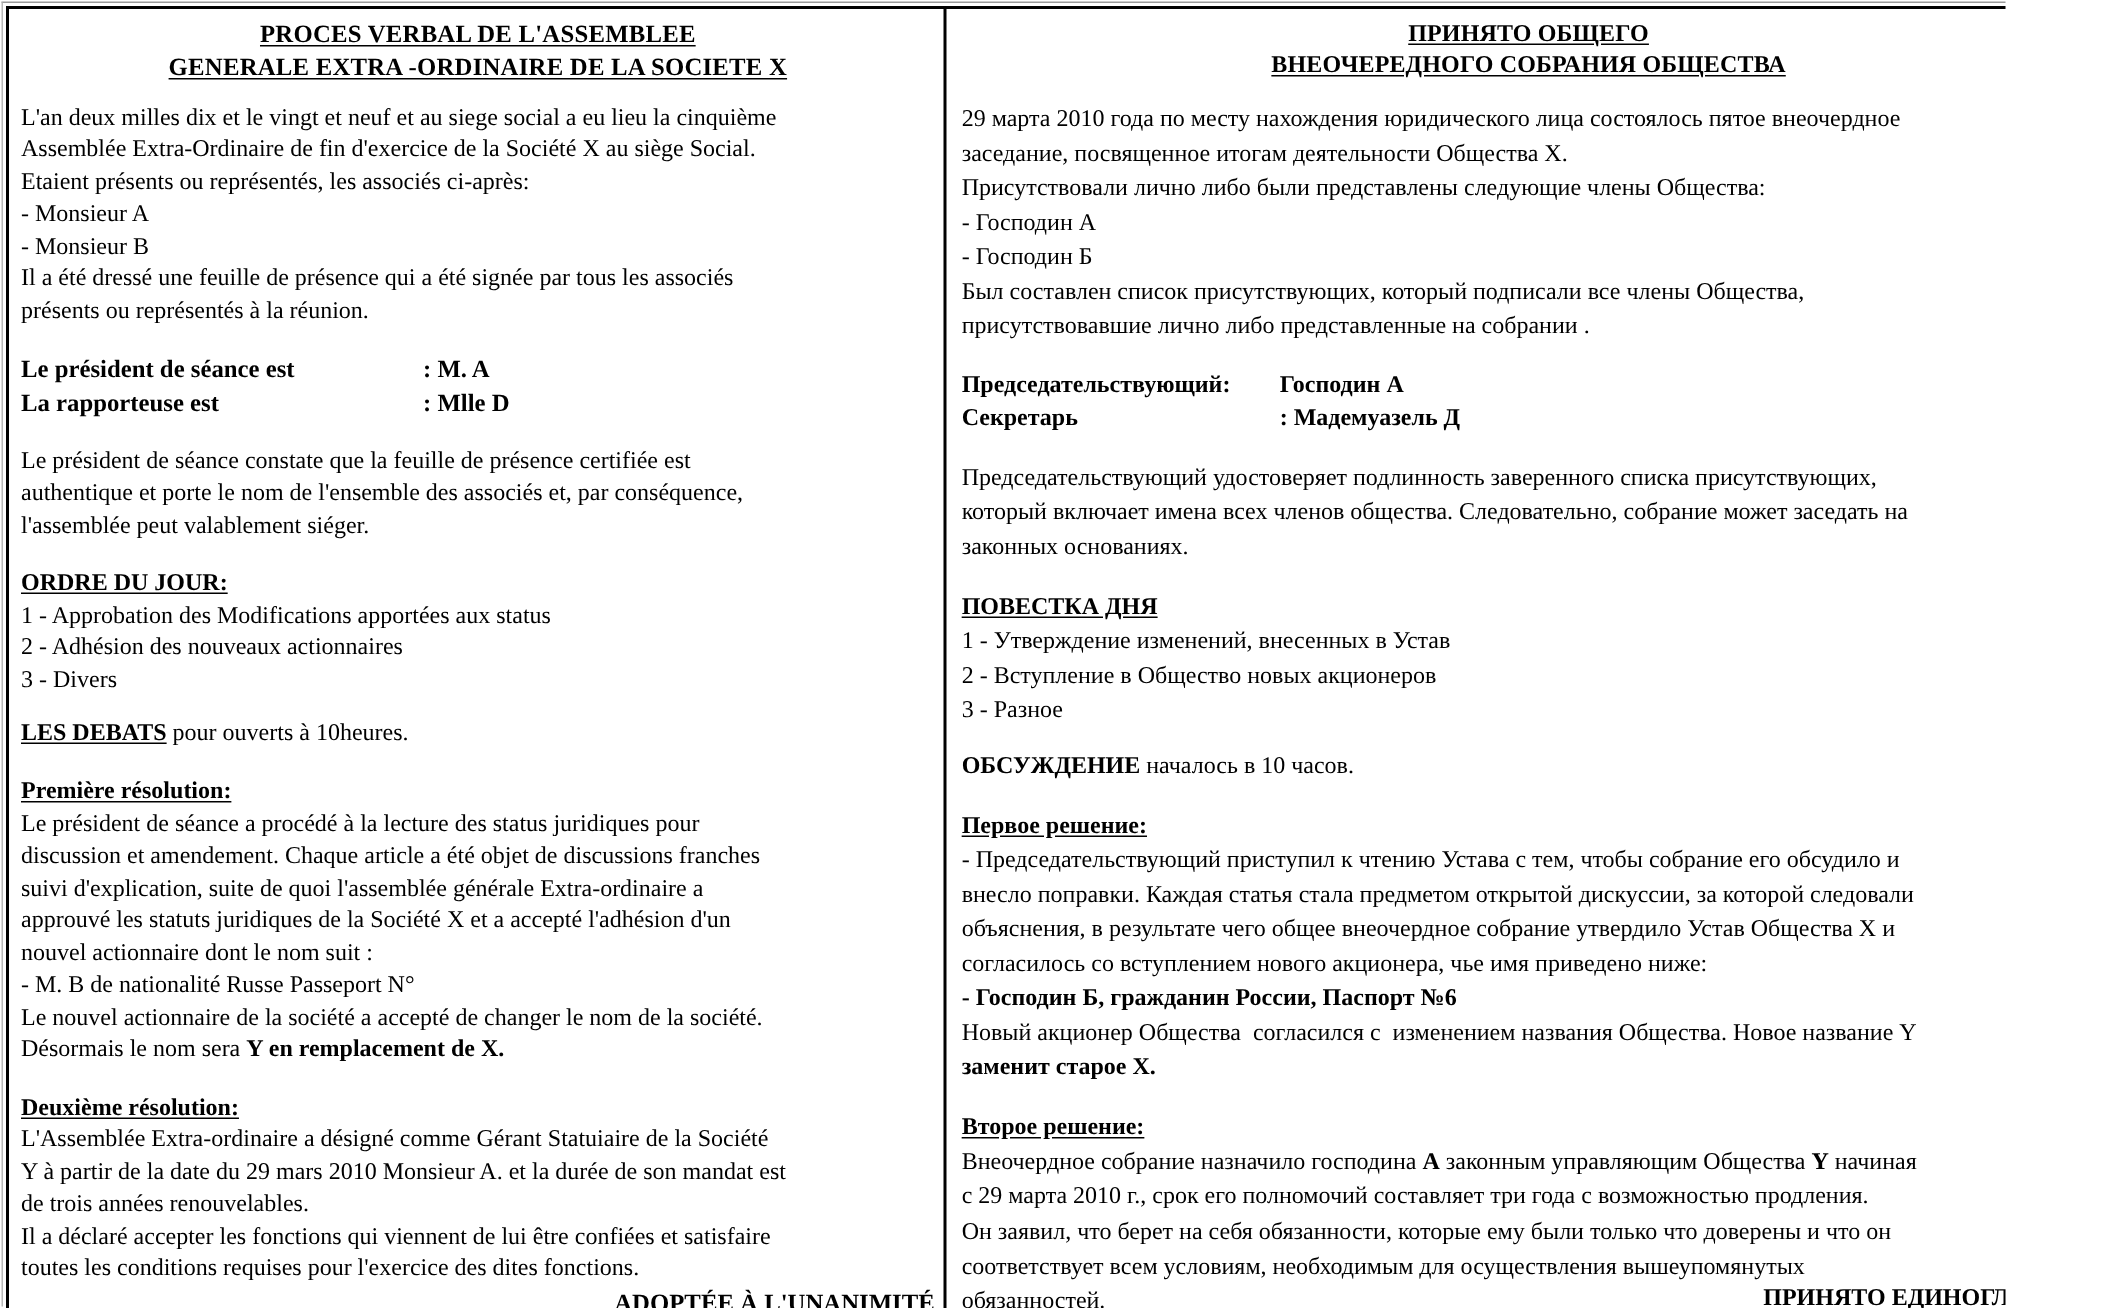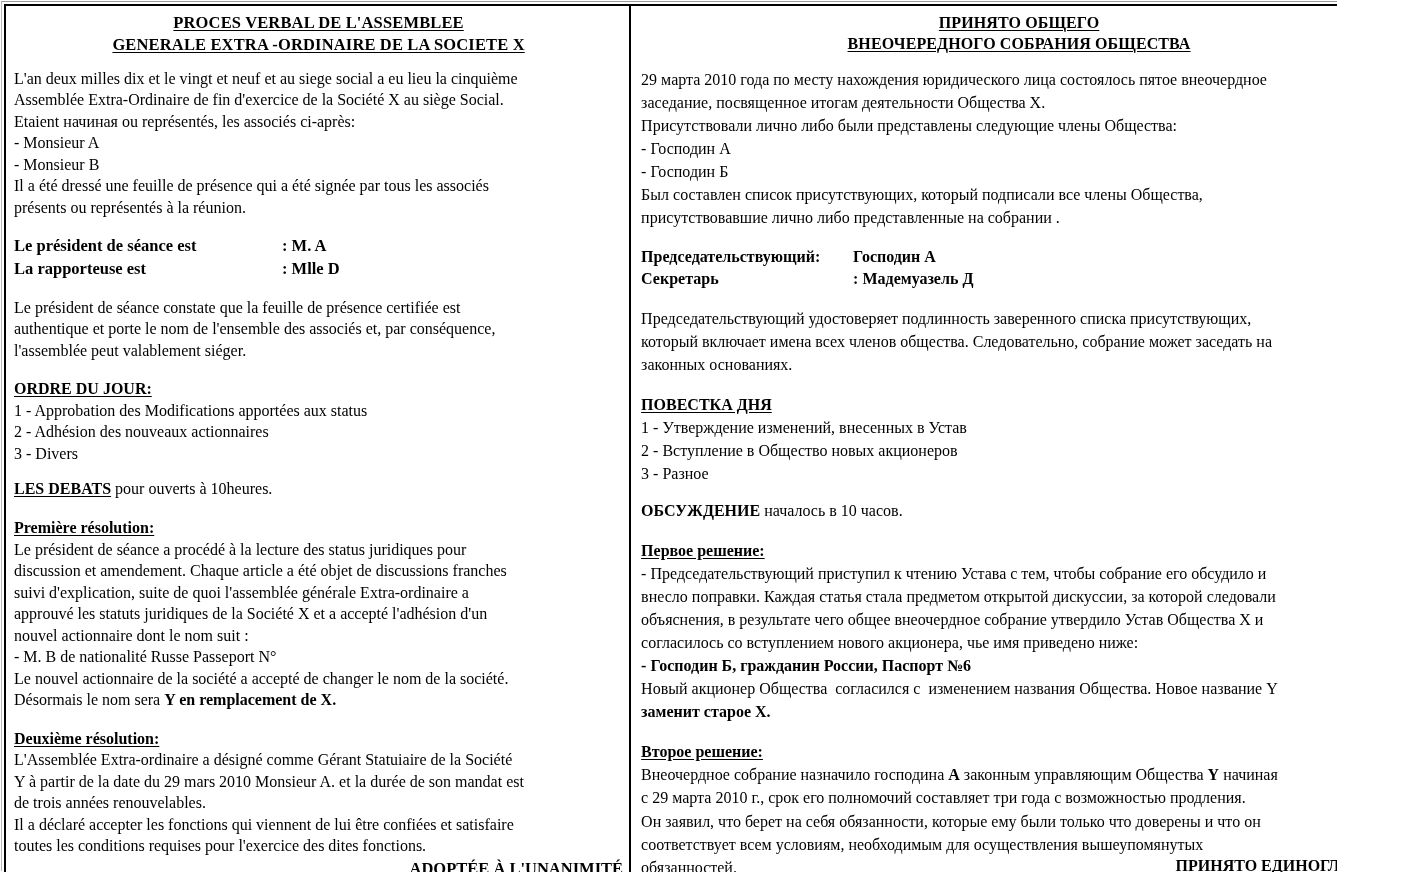--- a/index.html
+++ b/index.html
@@ -112,21 +112,21 @@
       <div class="col-inner">
 
         <div class="doc-title">
           <span>PROCES VERBAL DE L'ASSEMBLEE</span><br>
           <span>GENERALE EXTRA -ORDINAIRE DE LA SOCIETE X</span>
         </div>
 
         <div class="block tight" style="margin-top:12px">
           <p class="line">L'an deux milles dix et le vingt et neuf et au siege social a eu lieu la cinquième</p>
           <p class="line">Assemblée Extra-Ordinaire de fin d'exercice de la Société X au siège Social.</p>
-          <p class="line">Etaient начиная ou représentés, les associés ci-après:</p>
+          <p class="line">Etaient présents ou représentés, les associés ci-après:</p>
           <p class="line">- Monsieur A</p>
           <p class="line">- Monsieur B</p>
           <p class="line">Il a été dressé une feuille de présence qui a été signée par tous les associés</p>
           <p class="line">présents ou représentés à la réunion.</p>
         </div>
 
         <div class="gap"></div>
 
         <div class="block tight">
           <div class="kv">

